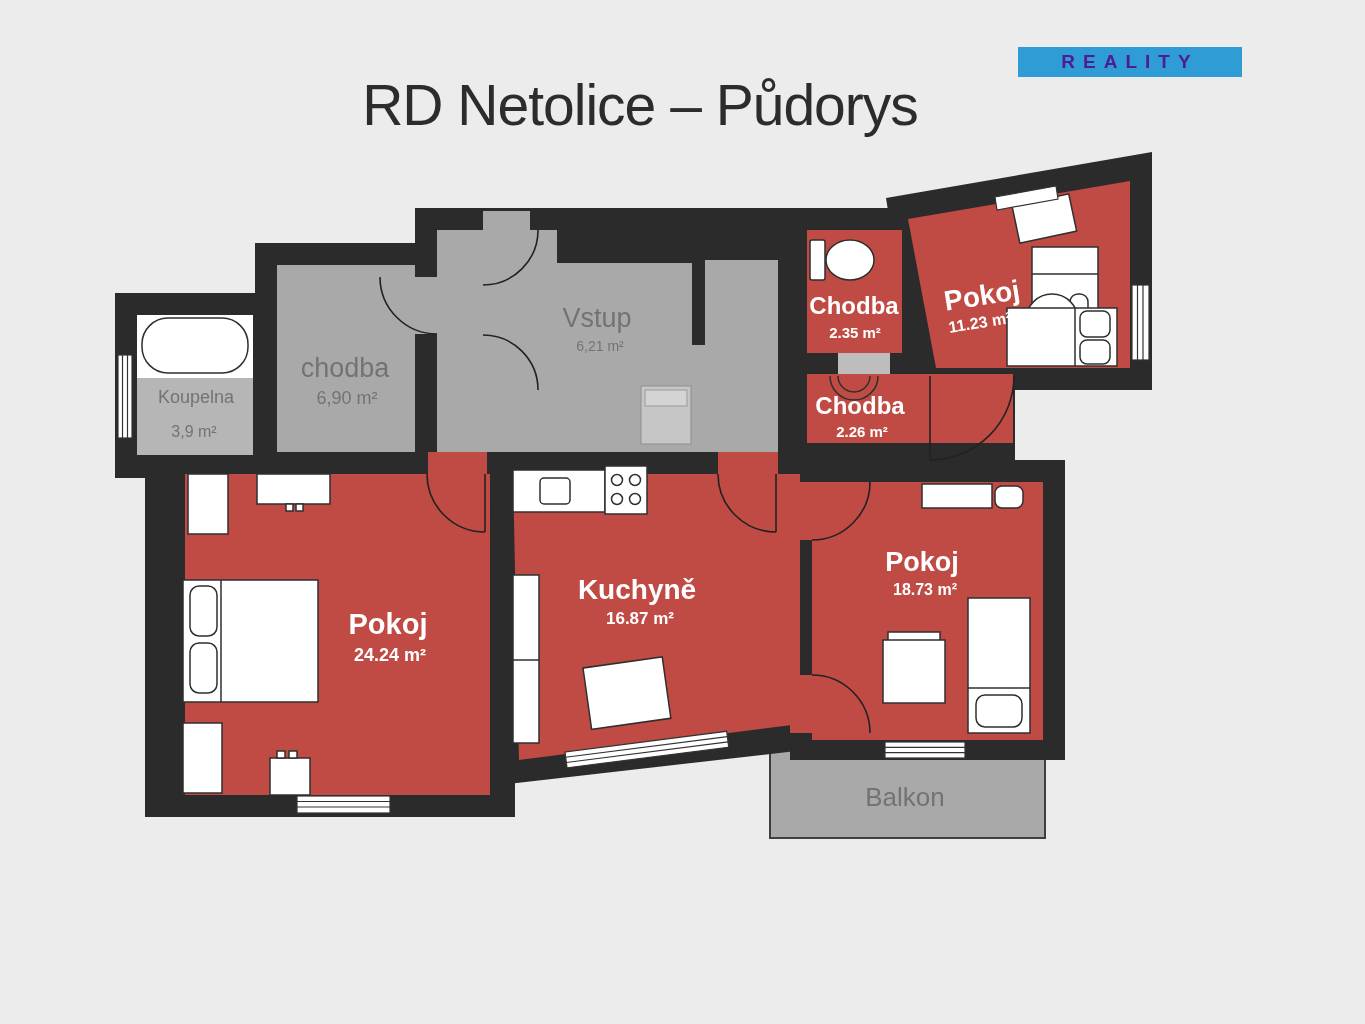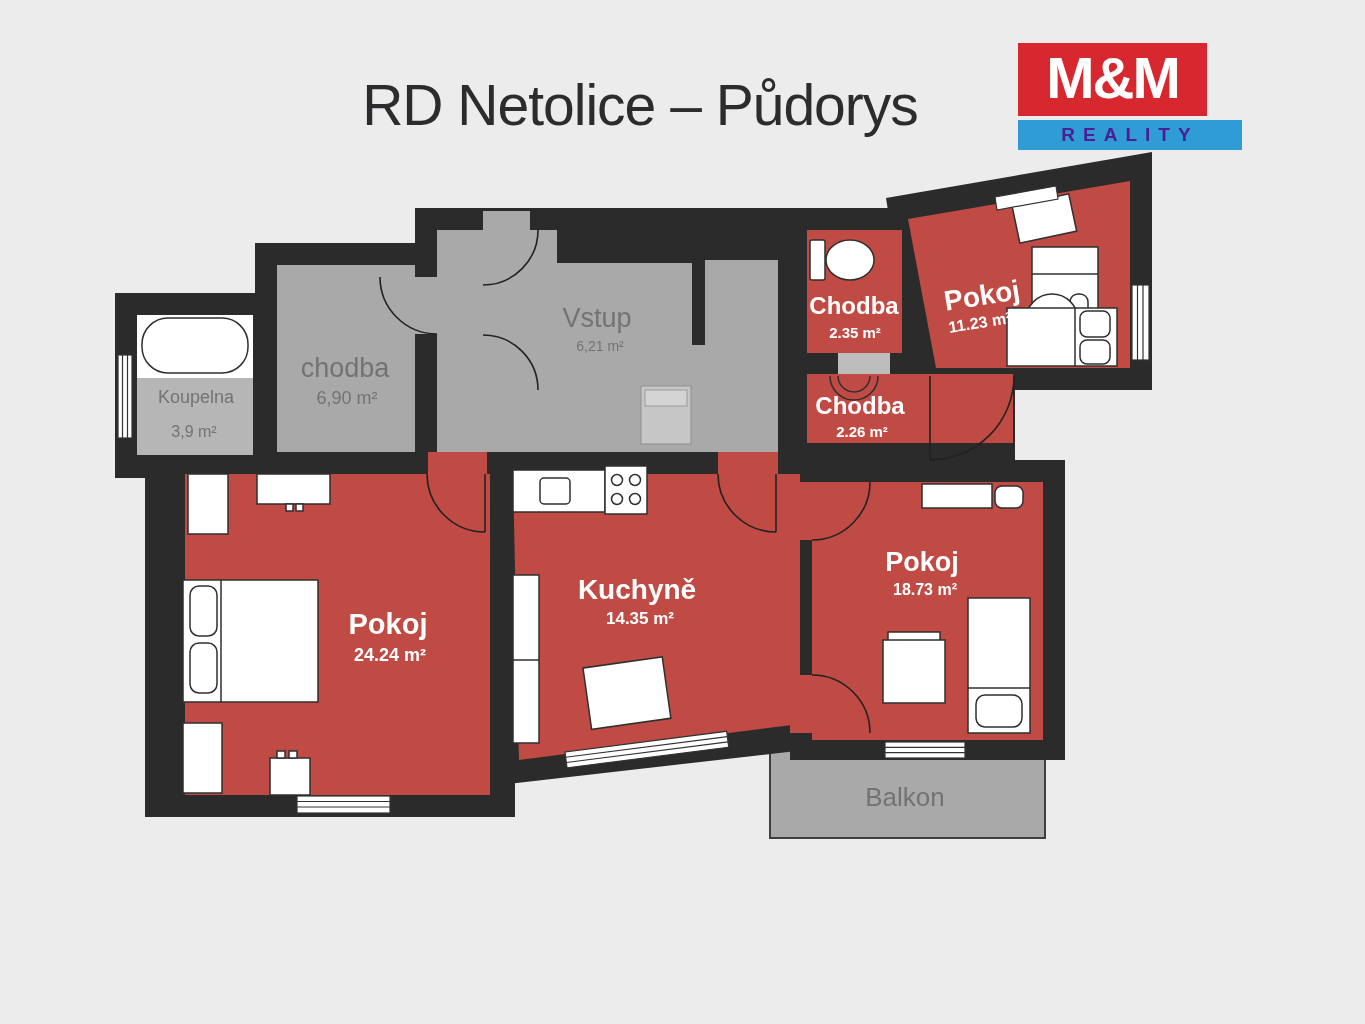--- a/index.html
+++ b/index.html
@@ -20,21 +20,20 @@
   .lbl.rot{transform:translate(-50%,-50%) rotate(-9deg);}
 </style>
 </head>
 <body>
 
 <div class="stage">
 
   <div class="title">RD Netolice – Půdorys</div>
 
   <div class="logo">
-    <div class="logo-top">M&amp;M</div>
     <div class="logo-bottom">REALITY</div>
   </div>
 
   <svg width="1365" height="1024" viewBox="0 0 1365 1024">
 
     <rect x="770" y="745" width="275" height="93" fill="#a9a9a9" stroke="#3f3f3f" stroke-width="2"></rect>
 
     <g fill="#2b2b2b">
       <rect x="115" y="293" width="150" height="185"></rect>
       <rect x="255" y="243" width="215" height="235"></rect>
@@ -226,19 +225,19 @@
   <div class="lbl rot" style="left:982px;top:296px;font-size:28px">Pokoj</div>
   <div class="lbl rot" style="left:980px;top:323px;font-size:16px">11.23 m²</div>
 
   <div class="lbl" style="left:860px;top:406px;font-size:24px">Chodba</div>
   <div class="lbl" style="left:862px;top:431px;font-size:15px">2.26 m²</div>
 
   <div class="lbl" style="left:388px;top:624px;font-size:29px">Pokoj</div>
   <div class="lbl" style="left:390px;top:655px;font-size:18px">24.24 m²</div>
 
   <div class="lbl" style="left:637px;top:590px;font-size:28px">Kuchyně</div>
-  <div class="lbl" style="left:640px;top:619px;font-size:17px">14.35 m²</div>
+  <div class="lbl" style="left:640px;top:619px;font-size:17px">16.87 m²</div>
 
   <div class="lbl" style="left:922px;top:562px;font-size:27px">Pokoj</div>
   <div class="lbl" style="left:925px;top:590px;font-size:16px">18.73 m²</div>
 
   <div class="lbl dark" style="left:905px;top:797px;font-size:26px">Balkon</div>
 </div>
 
 </body></html>

